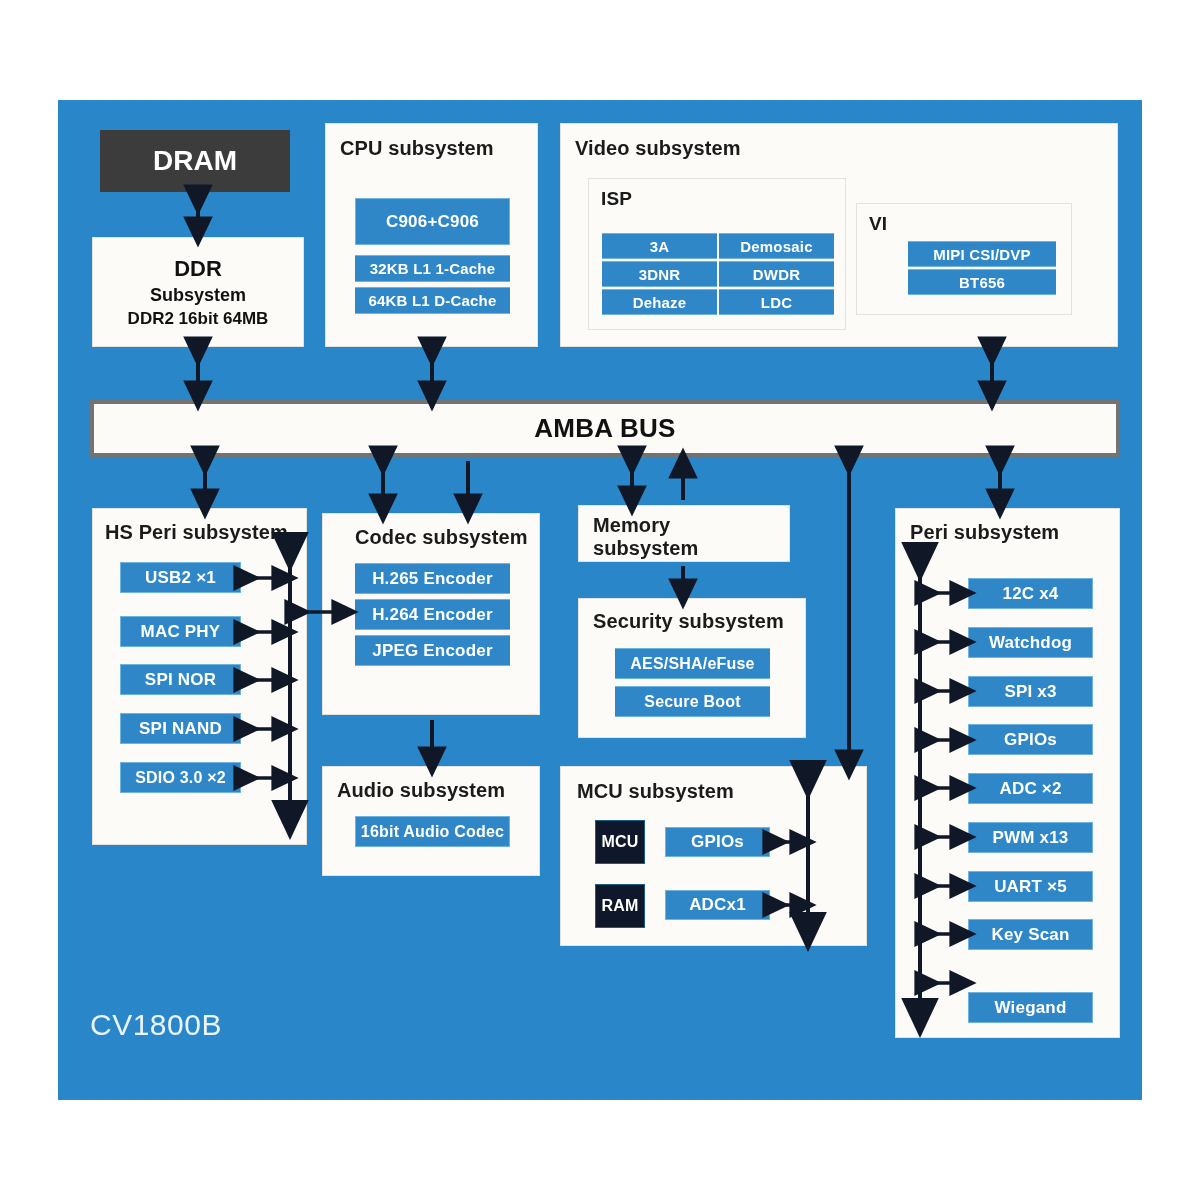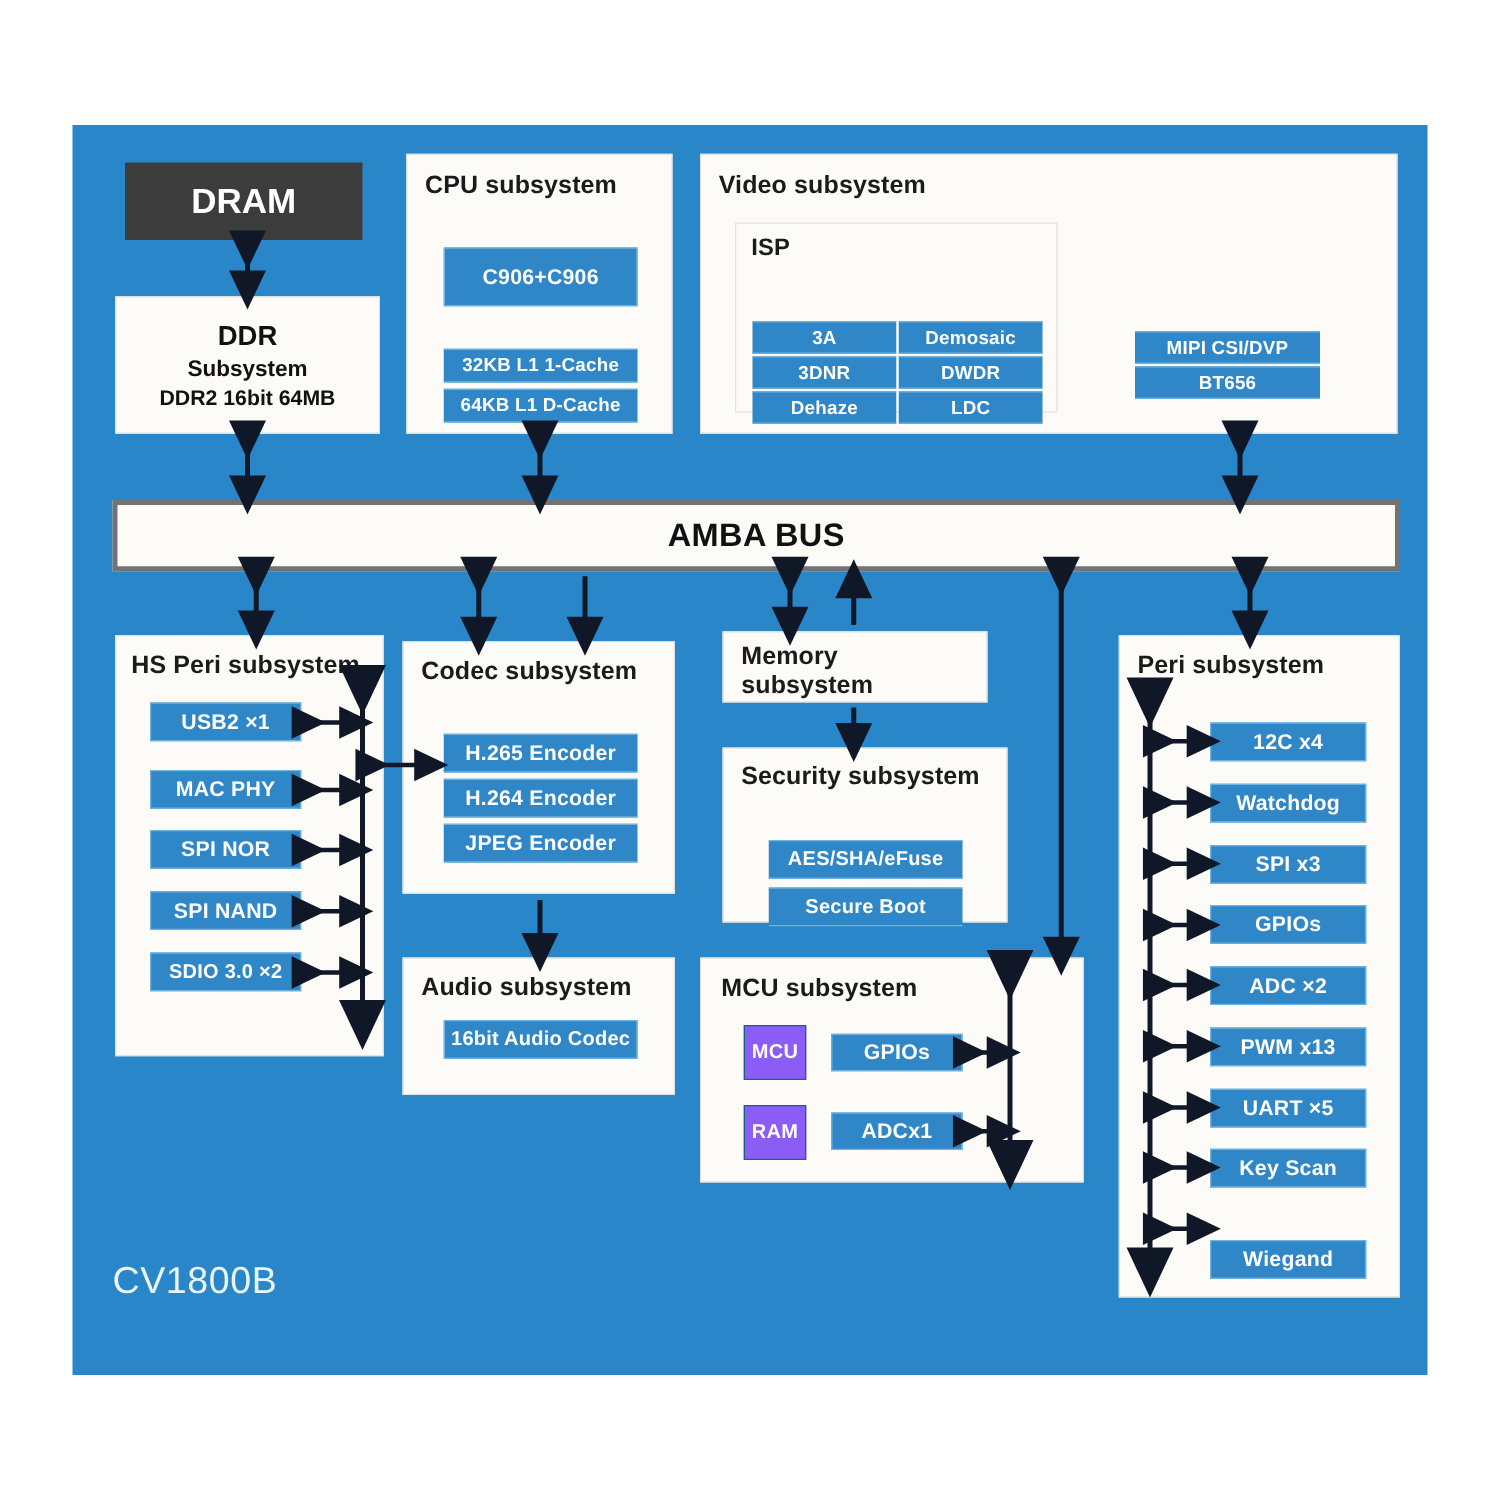--- a/index.html
+++ b/index.html
@@ -11,22 +11,22 @@
   .chip-label{position:absolute;left:32px;top:900px;color:#eaf4fb;font-size:30px;letter-spacing:.5px;}
 
   
   .card{position:absolute;background:#fcfbf7;border:1px solid #e3e2dc;box-sizing:border-box;}
   .card-title{position:absolute;color:#1b1b1b;font-size:20px;font-weight:600;letter-spacing:.1px;white-space:pre-line;line-height:1.15;}
 
   
   .blk{position:absolute;background:#2f87c8;border:1px solid #6fb3e0;box-sizing:border-box;
        color:#ffffff;font-size:17px;font-weight:600;display:flex;align-items:center;justify-content:center;
        text-align:center;letter-spacing:.2px;}
-  .blk.navy{background:#8b5cf6;border-color:#1d5d89;}
-  .blk.flat{border-left:none;border-right:none;margin-top:24px;}
+  .blk.navy{background:#0f172a;border-color:#1d5d89;}
+  .blk.flat{border-left:none;border-right:none;}
 
   
   .dram{position:absolute;background:#3c3c3c;color:#ffffff;display:flex;align-items:center;justify-content:center;
         font-size:28px;font-weight:600;}
 
   
   .bus{position:absolute;background:#fcfbf7;border:4px solid #737373;box-sizing:border-box;
        display:flex;align-items:center;justify-content:center;font-size:26px;color:#111;font-weight:600;letter-spacing:.3px;}
 
   
@@ -89,20 +89,23 @@
   <div class="blk flat" style="left:719px;top:261px;width:115px;height:26px;font-size:15px;">
     <span>DWDR</span>
   </div>
   <div class="blk flat" style="left:602px;top:289px;width:115px;height:26px;font-size:15px;">
     <span>Dehaze</span>
   </div>
   <div class="blk flat" style="left:719px;top:289px;width:115px;height:26px;font-size:15px;">
     <span>LDC</span>
   </div>
 
+  <div class="card" style="left:856px;top:203px;width:216px;height:112px;">
+    <div class="card-title" style="left:12px;top:9px;font-size:19px;font-weight:600;">VI</div>
+  </div>
   <div class="blk flat" style="left:908px;top:241px;width:148px;height:26px;font-size:15px;">
     <span>MIPI CSI/DVP</span>
   </div>
   <div class="blk flat" style="left:908px;top:269px;width:148px;height:26px;font-size:15px;">
     <span>BT656</span>
   </div>
 
   <div class="bus" style="left:90px;top:400px;width:1030px;height:57px;">
     <span>AMBA BUS</span>
   </div>
@@ -120,21 +123,21 @@
     <span>SPI NOR</span>
   </div>
   <div class="blk" style="left:120px;top:713px;width:121px;height:31px;">
     <span>SPI NAND</span>
   </div>
   <div class="blk" style="left:120px;top:762px;width:121px;height:31px;font-size:16px;">
     <span>SDIO 3.0 ×2</span>
   </div>
 
   <div class="card" style="left:322px;top:513px;width:218px;height:202px;">
-    <div class="card-title" style="left:14px;top:12px;">Codec subsystem</div>
+    <div class="card-title" style="left:32px;top:12px;">Codec subsystem</div>
   </div>
   <div class="blk flat" style="left:355px;top:563px;width:155px;height:31px;">
     <span>H.265 Encoder</span>
   </div>
   <div class="blk flat" style="left:355px;top:599px;width:155px;height:31px;align-items:center;">
     <span>H.264 Encoder</span>
   </div>
   <div class="blk flat" style="left:355px;top:635px;width:155px;height:31px;">
     <span>JPEG Encoder</span>
   </div>

